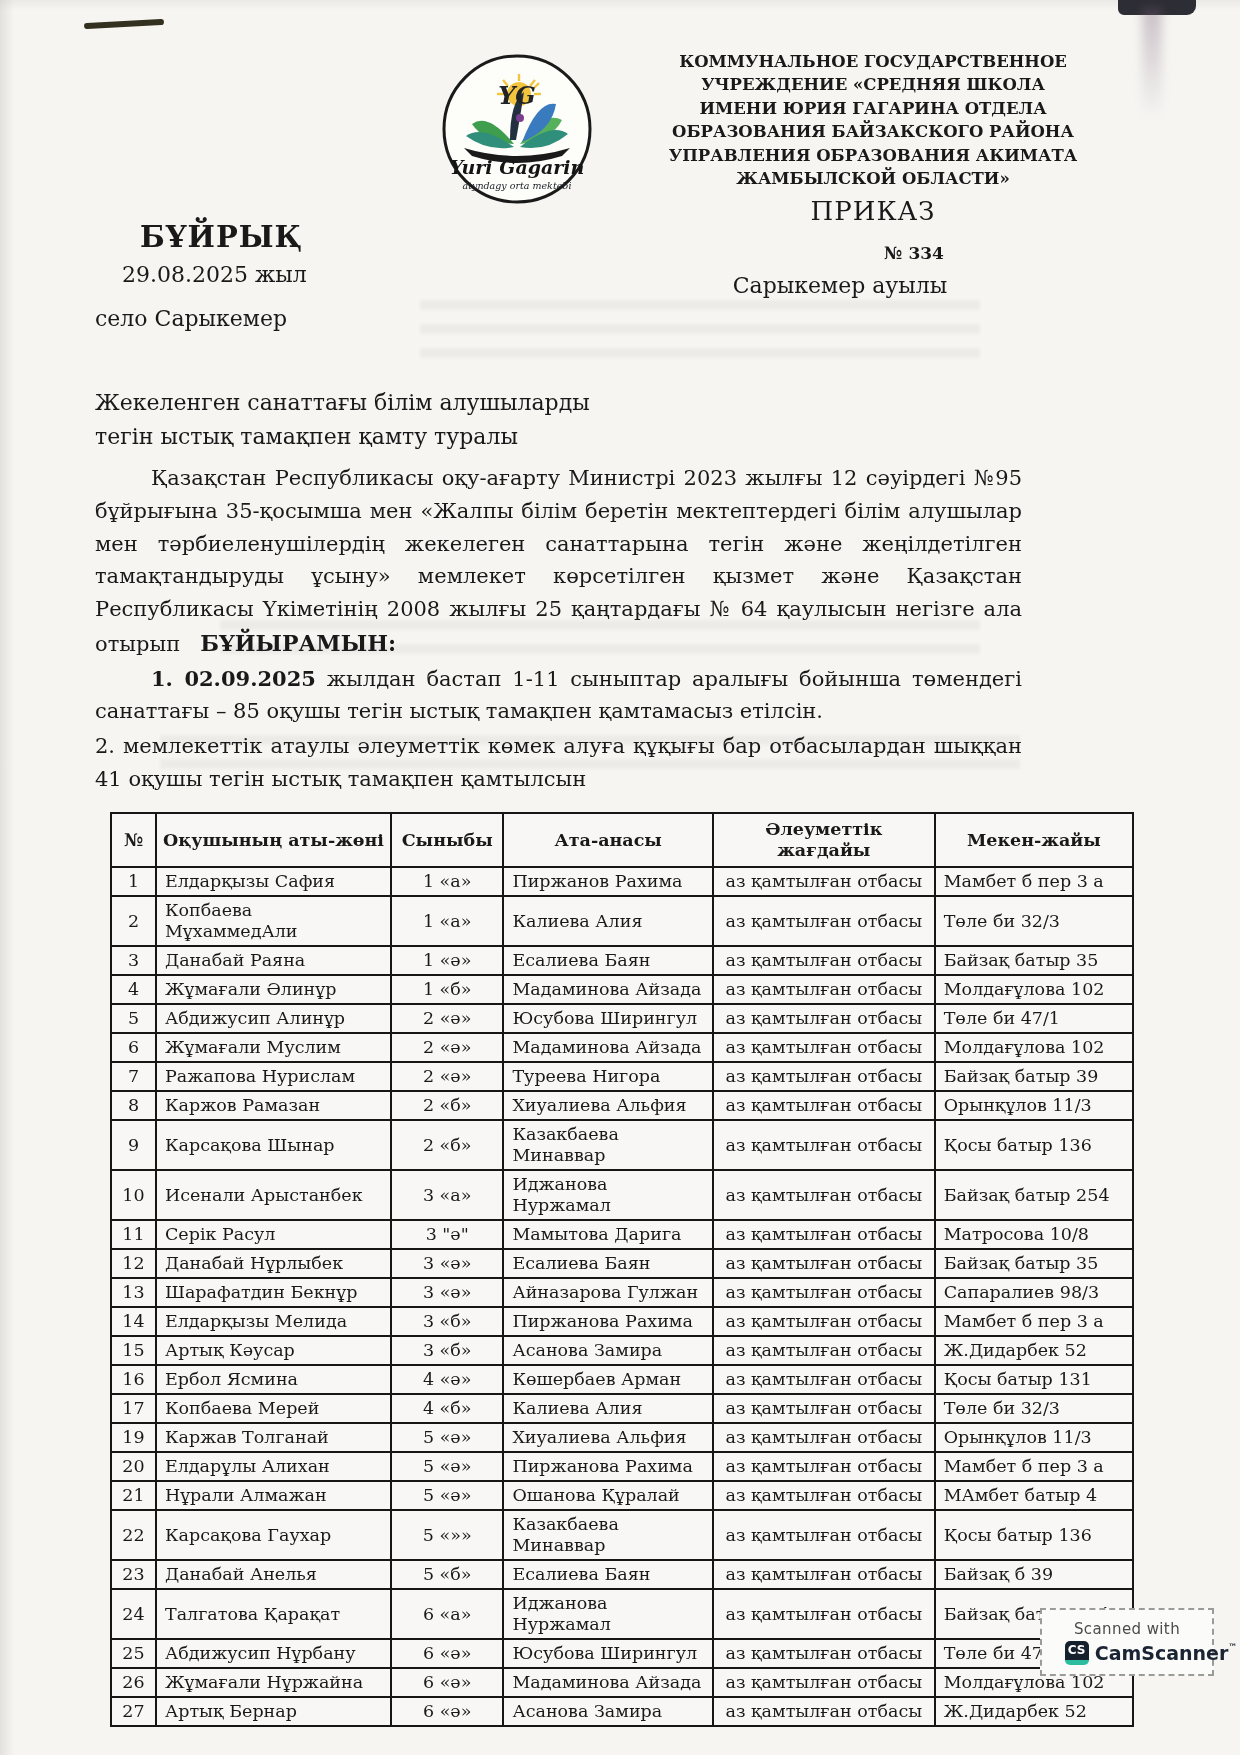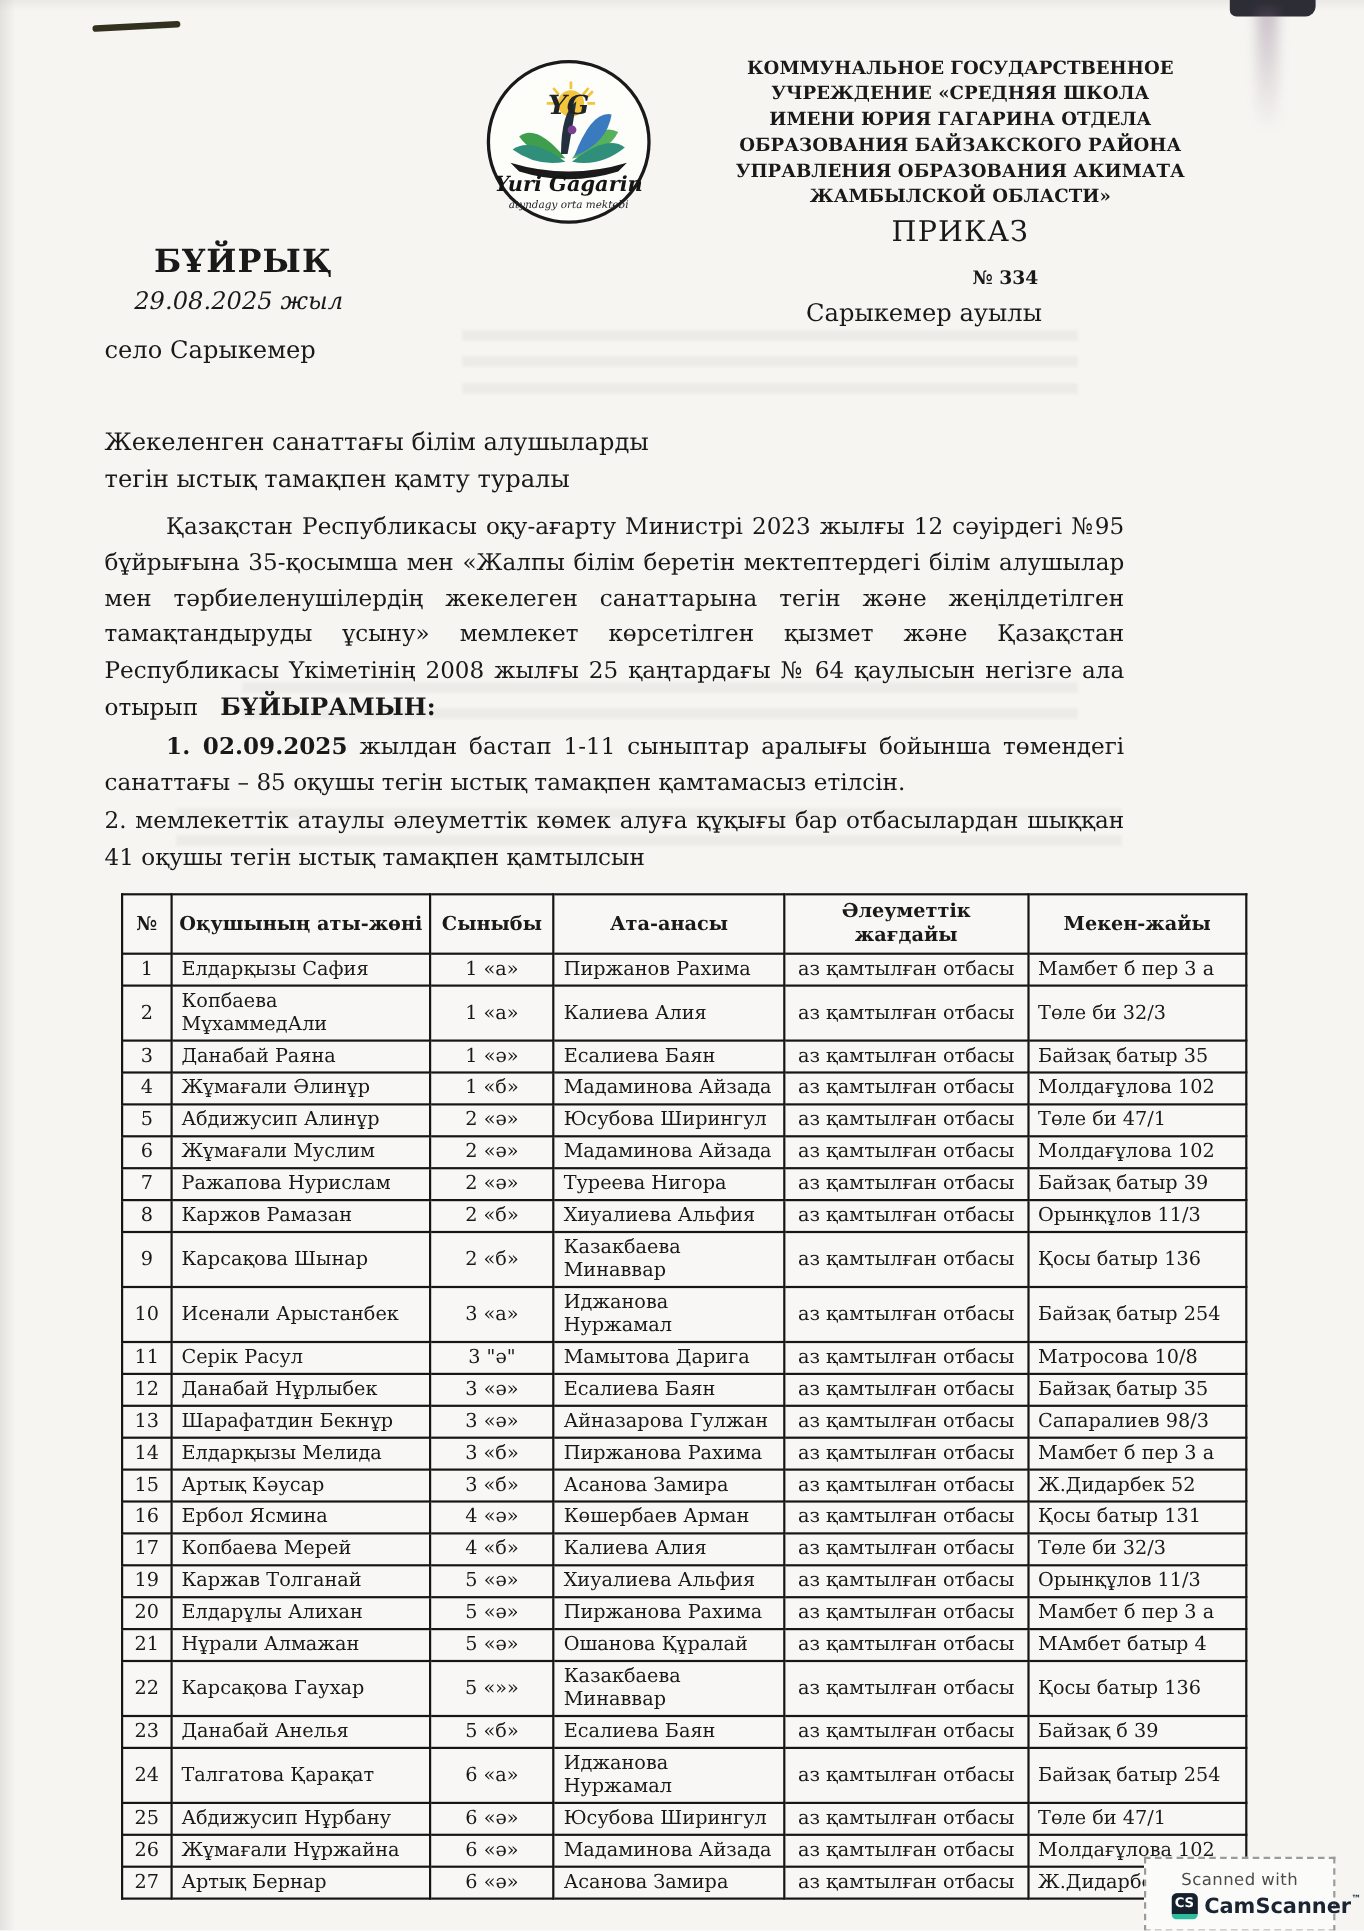--- a/index.html
+++ b/index.html
@@ -18,21 +18,21 @@
   
   .staple{left:84px;top:21px;width:80px;height:6px;background:#33301f;border-radius:3px;transform:rotate(-3deg);}
   .corner-mark{left:1118px;top:0;width:78px;height:15px;background:#2d2d35;border-radius:0 0 9px 6px;}
   .corner-streak{left:1142px;top:8px;width:20px;height:110px;background:linear-gradient(180deg,rgba(120,95,120,.35),rgba(120,95,120,0));filter:blur(5px);}
   .bleed{background:repeating-linear-gradient(180deg,#777 0 10px,transparent 10px 24px);opacity:.07;filter:blur(1.5px);}
   
   .org-left{left:92px;top:60px;width:334px;text-align:center;font-weight:bold;font-size:17px;line-height:1.45;white-space:pre-line;}
   .org-right{left:632px;top:50px;width:482px;text-align:center;font-weight:bold;font-size:16.5px;line-height:1.42;white-space:pre-line;}
   .logo-wrap{left:440px;top:52px;width:154px;height:154px;}
   .order-kk{left:140px;top:220px;font-size:29px;font-weight:bold;letter-spacing:1px;}
-  .order-date{left:122px;top:262px;font-size:22px;font-style:italic;}
+  .order-date{left:122px;top:262px;font-size:22px;}
   .order-ru{left:632px;top:196px;width:482px;text-align:center;font-size:26px;font-weight:normal;letter-spacing:1px;}
   .order-num{left:764px;top:243px;width:300px;text-align:center;font-size:17px;font-weight:bold;}
   .place-kk{left:630px;top:273px;width:420px;text-align:center;font-size:22px;}
   .place-left{left:95px;top:306px;font-size:22px;text-align:center;}
   
   .content{left:95px;top:386px;width:927px;}
   .doc-title{font-size:22px;font-weight:normal;line-height:1.55;}
   .para{margin:8px 0 0 0;font-size:21px;line-height:1.56;text-align:justify;text-indent:56px;}
   .para b{font-size:22px;}
   .item{margin:2px 0 0 0;font-size:21px;line-height:1.56;text-align:justify;}
@@ -49,21 +49,21 @@
   }
   table.students th{font-weight:bold;text-align:center;padding:5px 6px;}
   td.c-num{width:4.4%;text-align:center;}
   td.c-name{width:23%;text-align:left;}
   td.c-grade{width:11%;text-align:center;}
   td.c-parent{width:20.5%;text-align:left;}
   td.c-social{width:21.7%;text-align:center;}
   td.c-addr{width:19.4%;text-align:left;}
   
   .cs-badge{
-    left:1040px;top:1688px;width:170px;height:64px;
+    left:1040px;top:1608px;width:170px;height:64px;
     border:2px dashed #9b9b98;background:#fbfbfa;
     display:flex;flex-direction:column;align-items:center;justify-content:center;gap:3px;
     font-family:"DejaVu Sans","Liberation Sans",sans-serif;
   }
   .cs-scanned{font-size:15px;color:#4c4c4c;letter-spacing:.4px;}
   .cs-row{display:flex;align-items:center;gap:6px;padding-left:48px;}
   .cs-icon{width:24px;height:24px;border-radius:5px;overflow:hidden;display:flex;flex-direction:column;}
   .cs-icon .sq{flex:1;background:#16212e;color:#fff;font-size:12px;font-weight:bold;display:flex;align-items:center;justify-content:center;}
   .cs-icon .bar{height:5px;background:#2bbd9e;}
   .cs-name{font-size:19px;font-weight:bold;color:#1a2433;}

